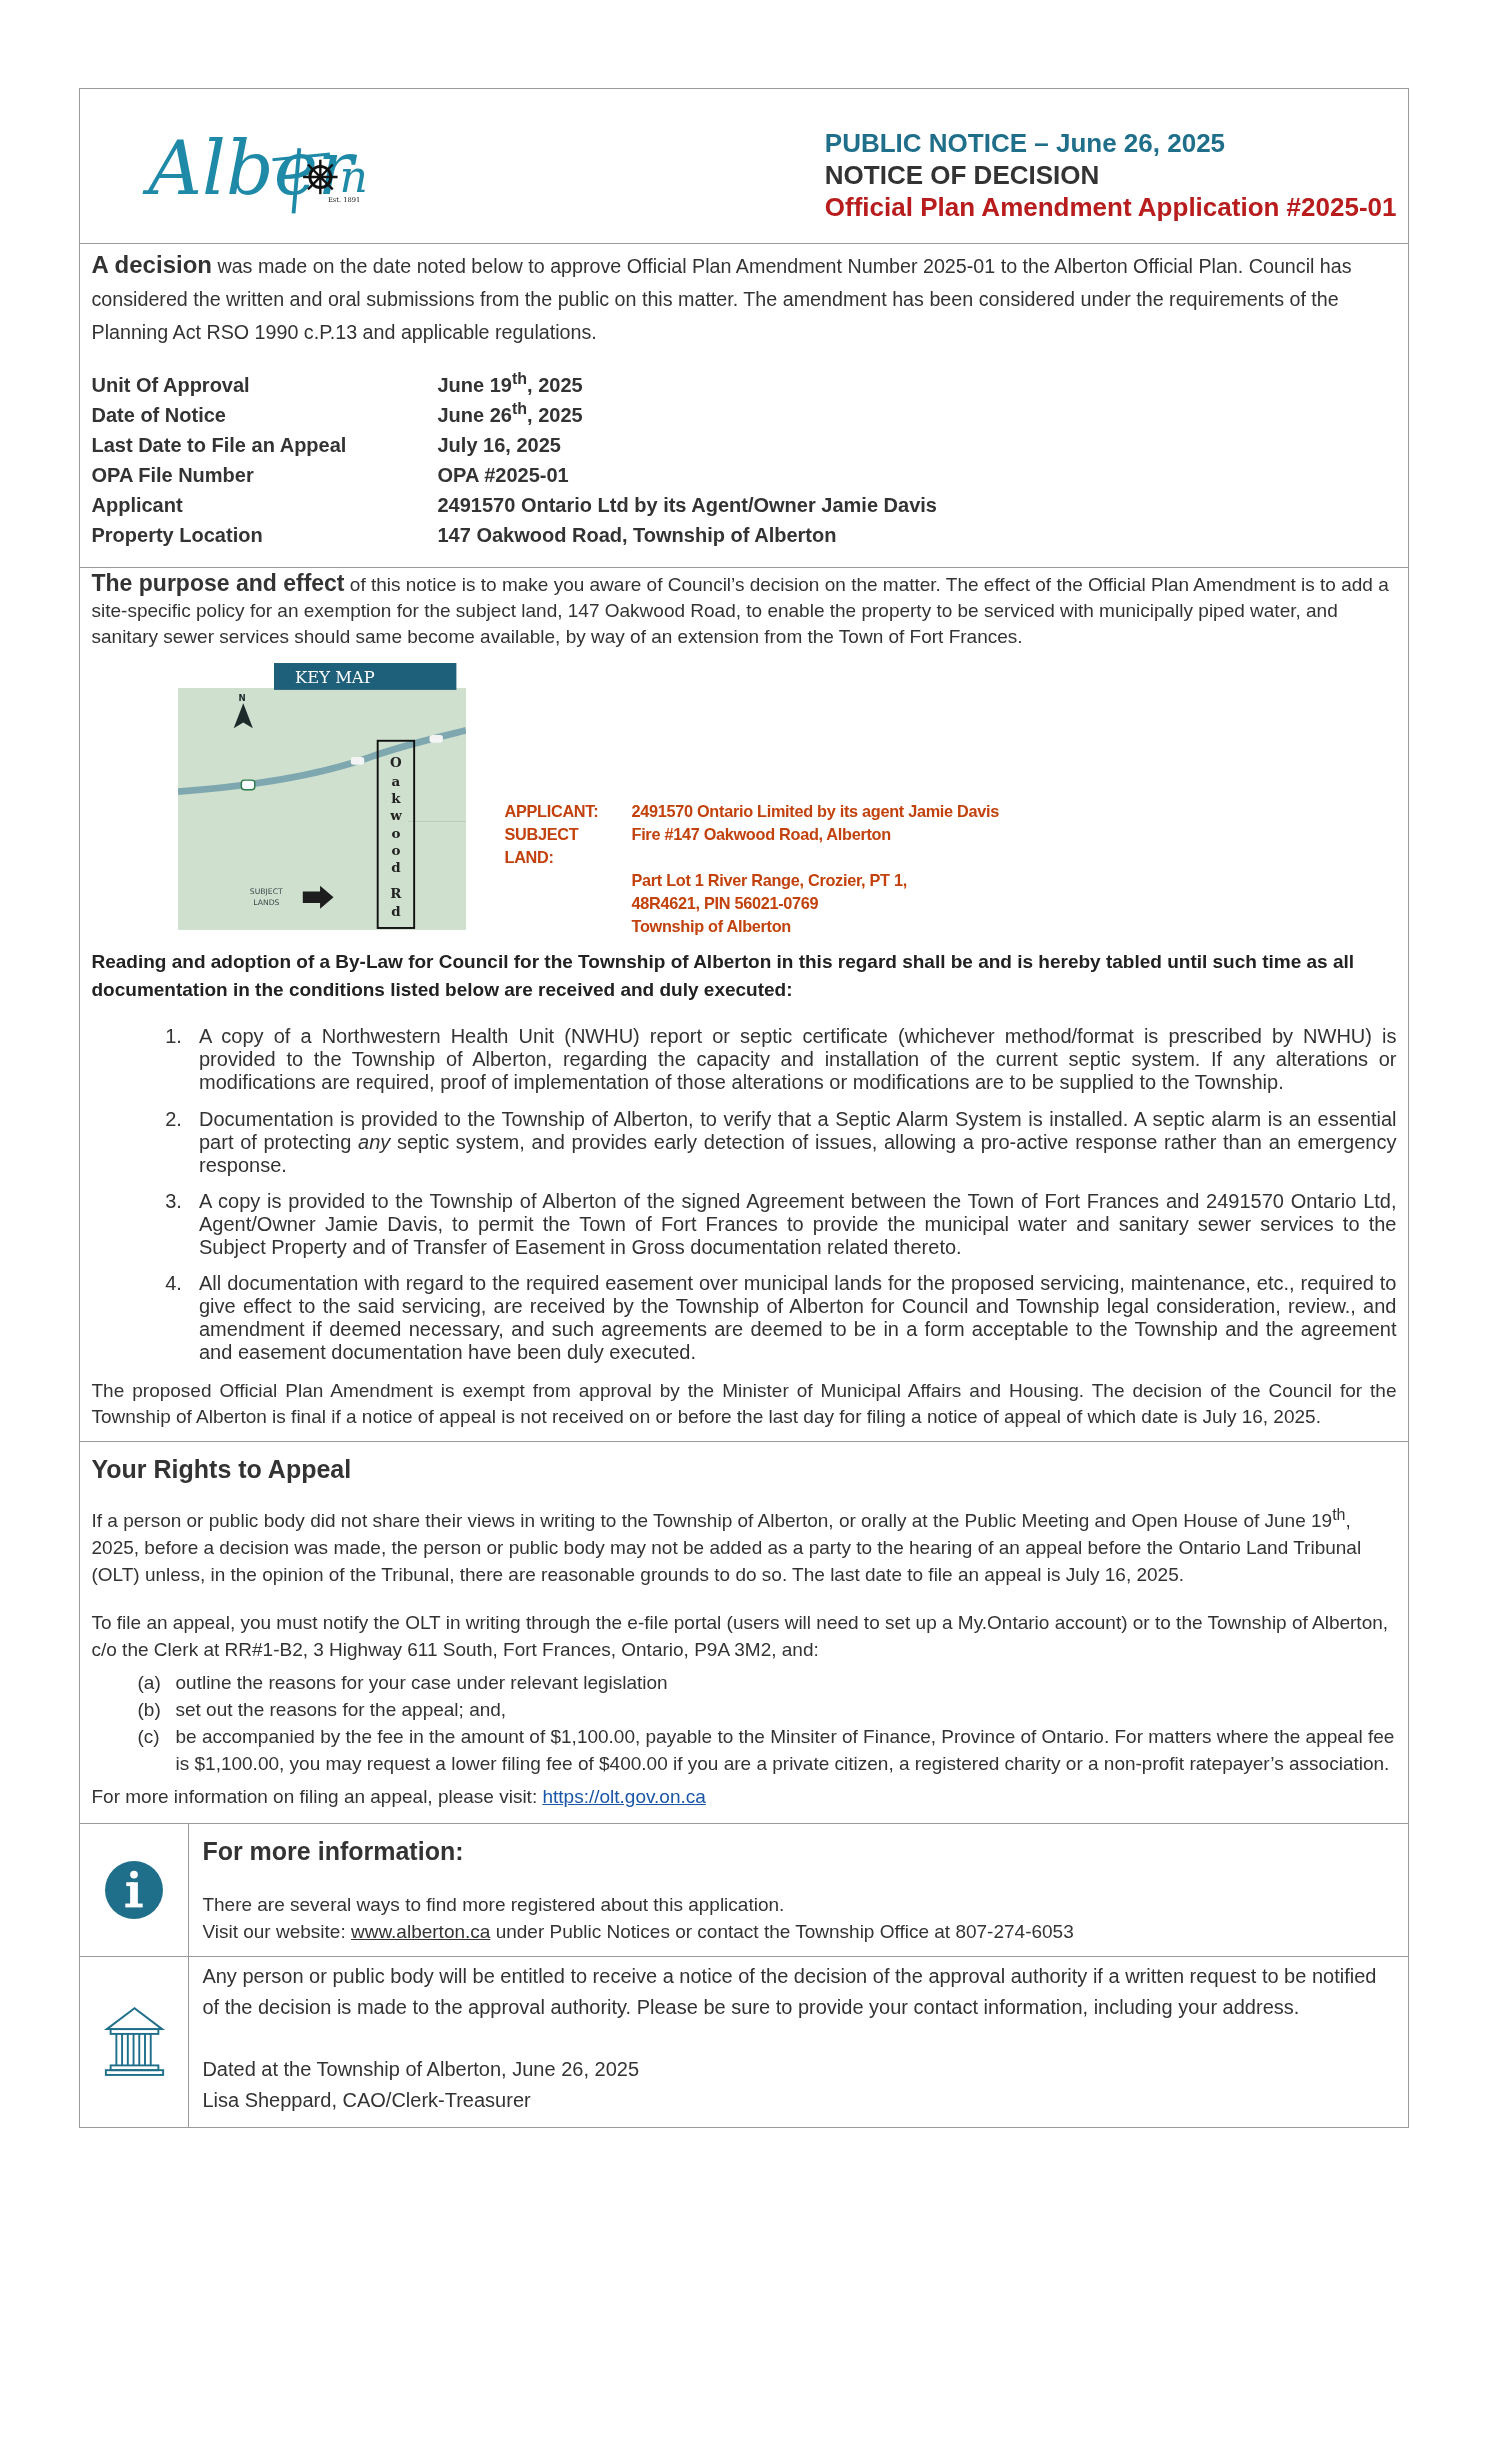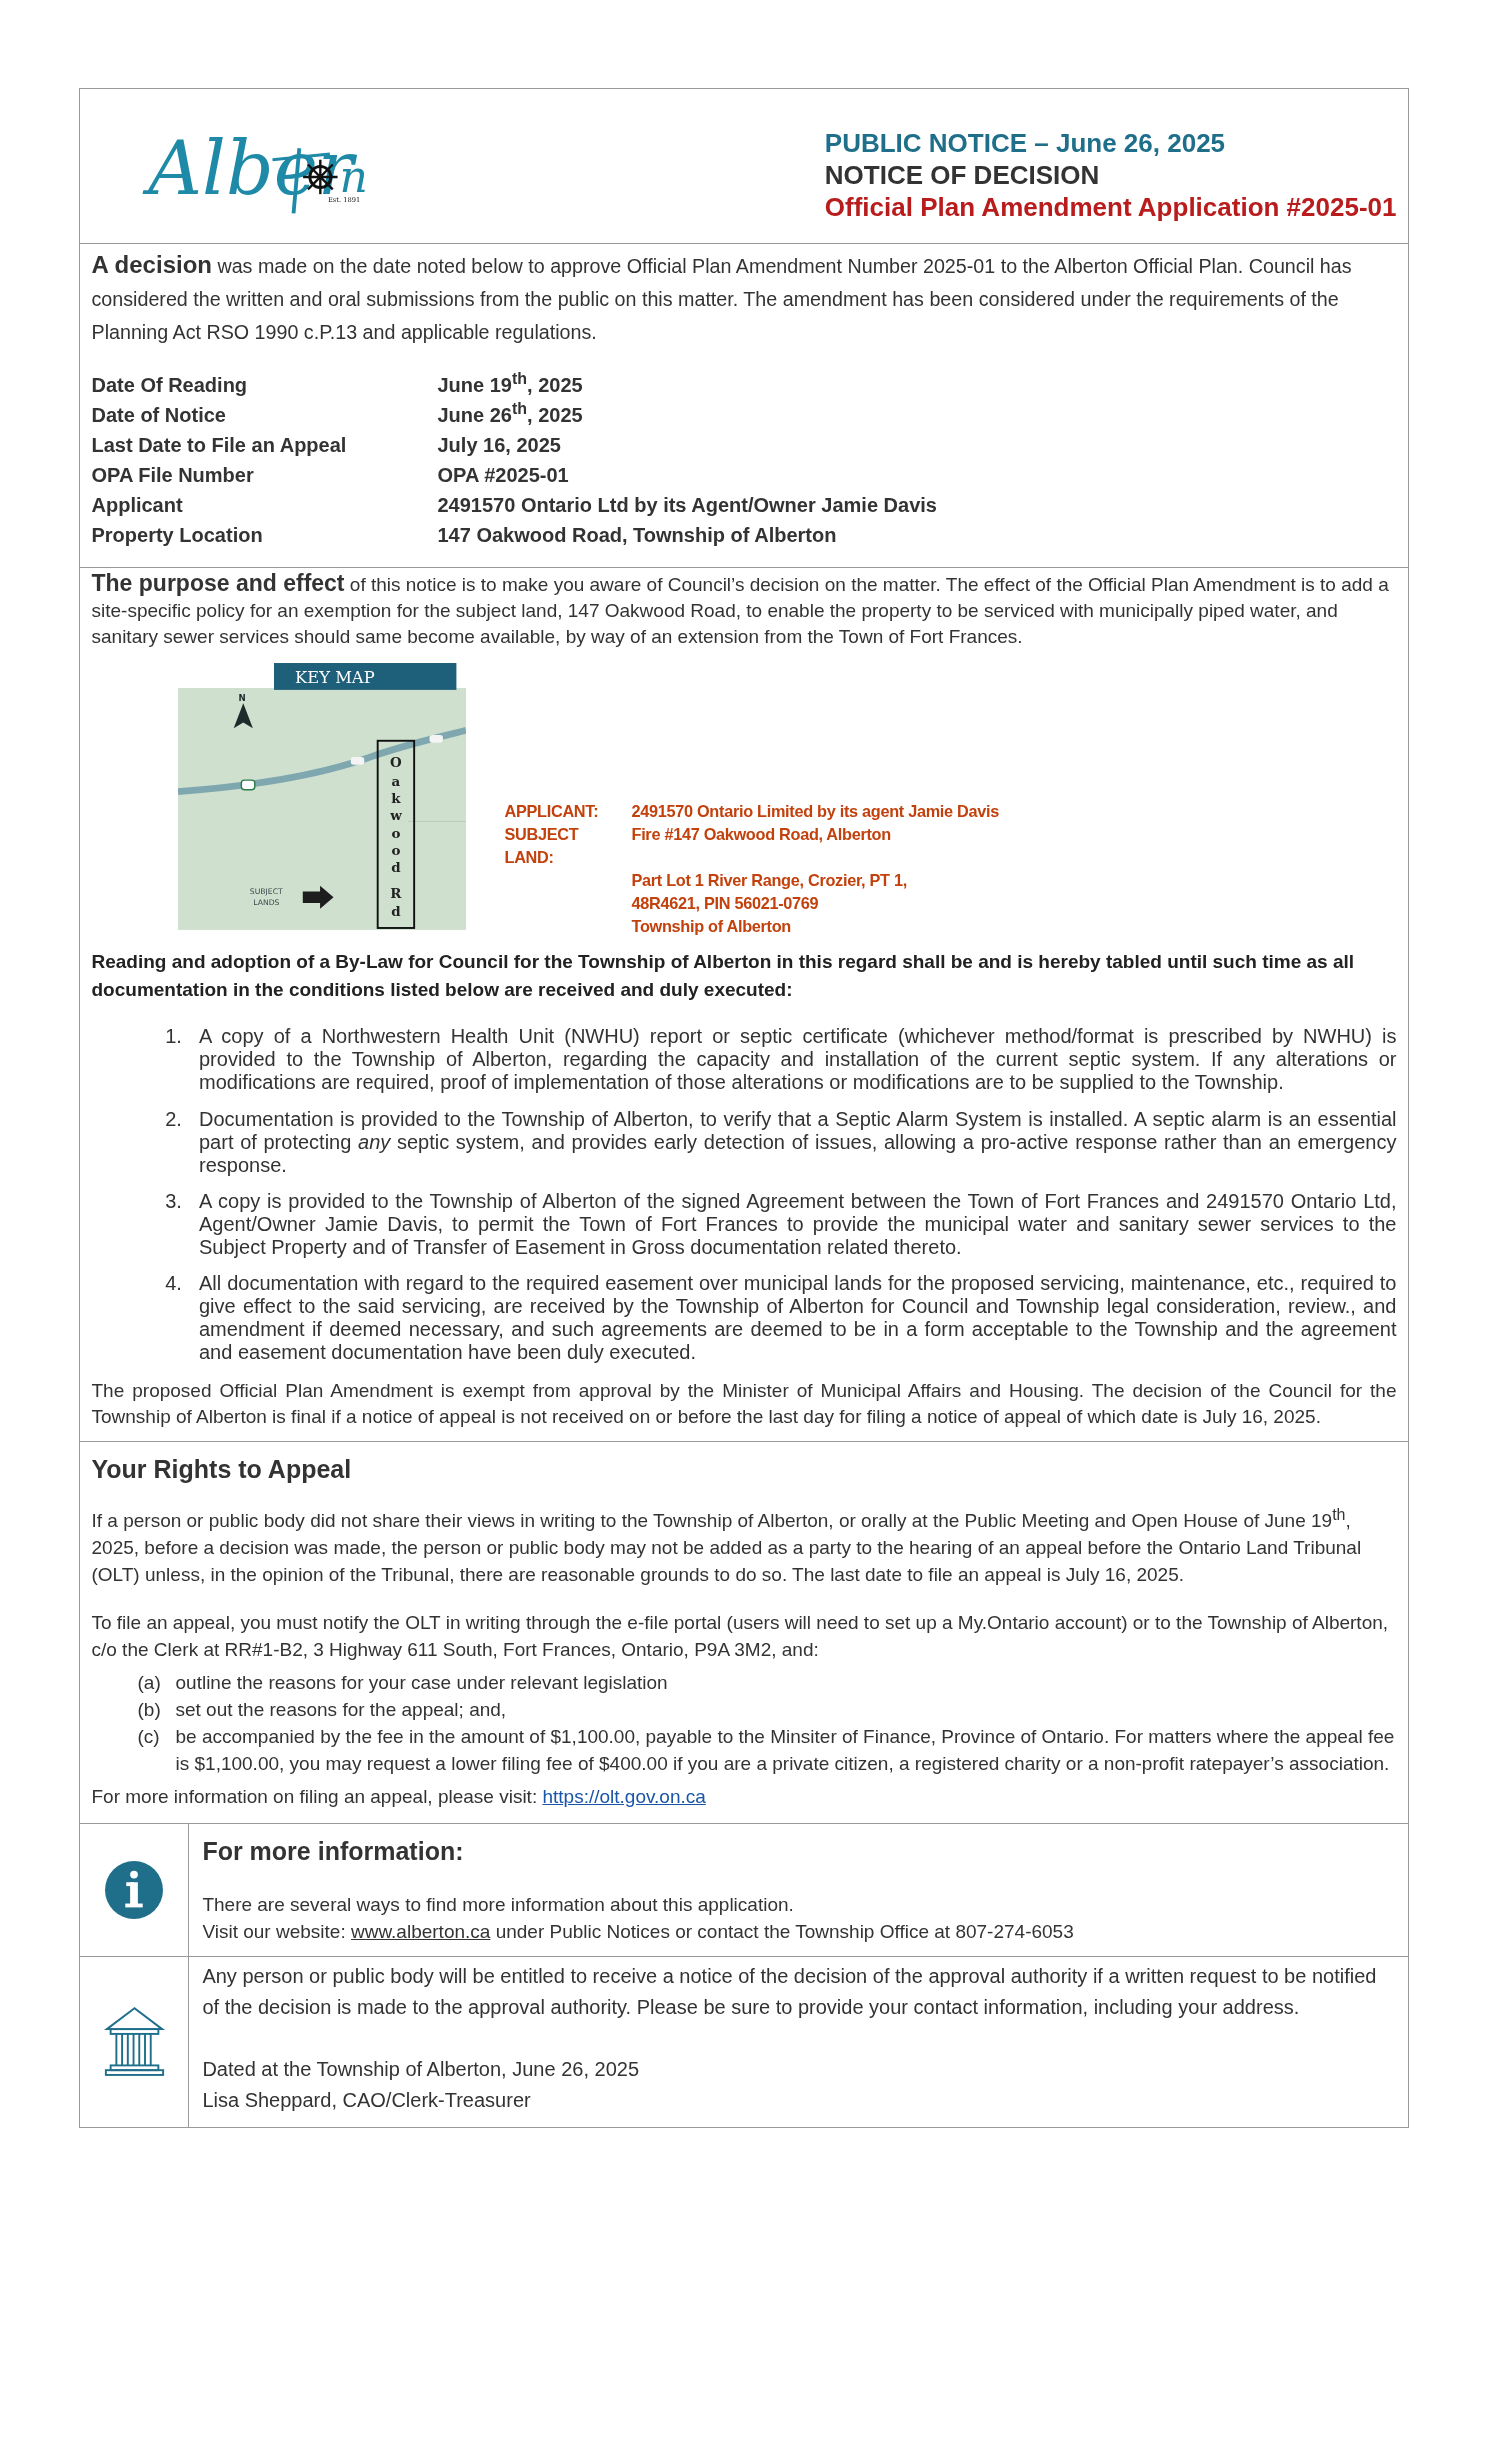--- a/index.html
+++ b/index.html
@@ -78,21 +78,21 @@
       <div class="t1">PUBLIC NOTICE – June 26, 2025</div>
       <div class="t2">NOTICE OF DECISION</div>
       <div class="t3">Official Plan Amendment Application #2025-01</div>
     </div>
   </div>
 
   <div class="box decision">
     <p class="body-text"><span class="lead">A decision</span><span> was made on the date noted below to approve Official Plan Amendment Number 2025-01 to the Alberton Official Plan. Council has considered the written and oral submissions from the public on this matter.  The amendment has been considered under the requirements of the Planning Act RSO 1990 c.P.13 and applicable regulations.</span></p>
     <div class="facts" id="facts">
         <div class="fact-row">
-          <span class="fact-label">Date Of Reading</span>
+          <span class="fact-label">Unit Of Approval</span>
           <span><span>June 19</span><sup>th</sup><span>, 2025</span></span>
         </div>
         <div class="fact-row">
           <span class="fact-label">Date of Notice</span>
           <span><span>June 26</span><sup>th</sup><span>, 2025</span></span>
         </div>
         <div class="fact-row">
           <span class="fact-label">Last Date to File an Appeal</span>
           <span><span>July 16, 2025</span><sup></sup><span></span></span>
         </div>
@@ -204,21 +204,21 @@
       <svg width="58" height="58" viewBox="0 0 60 60">
         <circle cx="30" cy="30" r="30" fill="#1f6f8b"></circle>
         <circle cx="30" cy="14" r="4" fill="#fff"></circle>
         <rect x="26" y="22" width="8" height="24" fill="#fff"></rect>
         <rect x="21" y="44" width="18" height="4" fill="#fff"></rect>
         <rect x="22" y="22" width="8" height="4" fill="#fff"></rect>
       </svg>
     </div>
     <div class="info-content">
       <div class="info-title">For more information:</div>
-      <p class="body-text">There are several ways to find more information about this application.</p>
+      <p class="body-text">There are several ways to find more registered about this application.</p>
       <p class="body-text"><span>Visit our website:  </span><a class="link" style="color:#333" href="#">www.alberton.ca</a><span> under Public Notices or contact the Township Office at 807-274-6053</span></p>
     </div>
   </div>
 
   <div class="box info-row last">
     <div class="info-icon-cell">
       <svg width="63" height="77" viewBox="0 0 66 80">
         <g fill="none" stroke="#1f6f8b" stroke-width="2">
           <polygon points="33,4 4,26 62,26"></polygon>
           <rect x="8" y="26" width="50" height="5"></rect>

